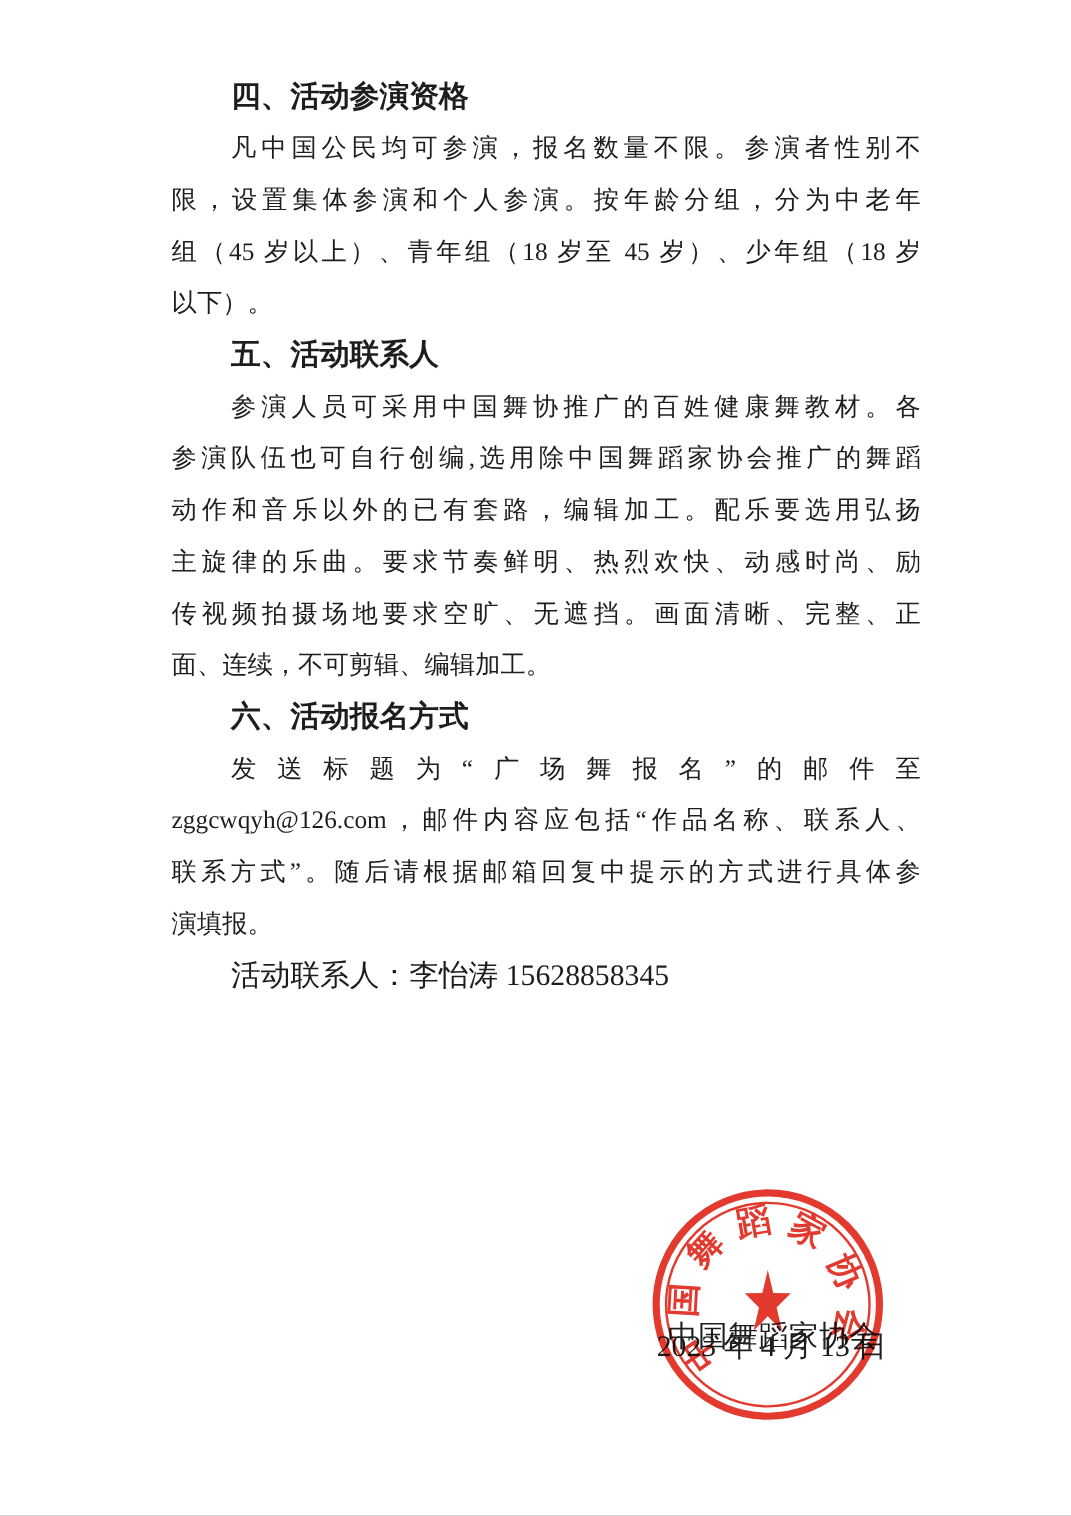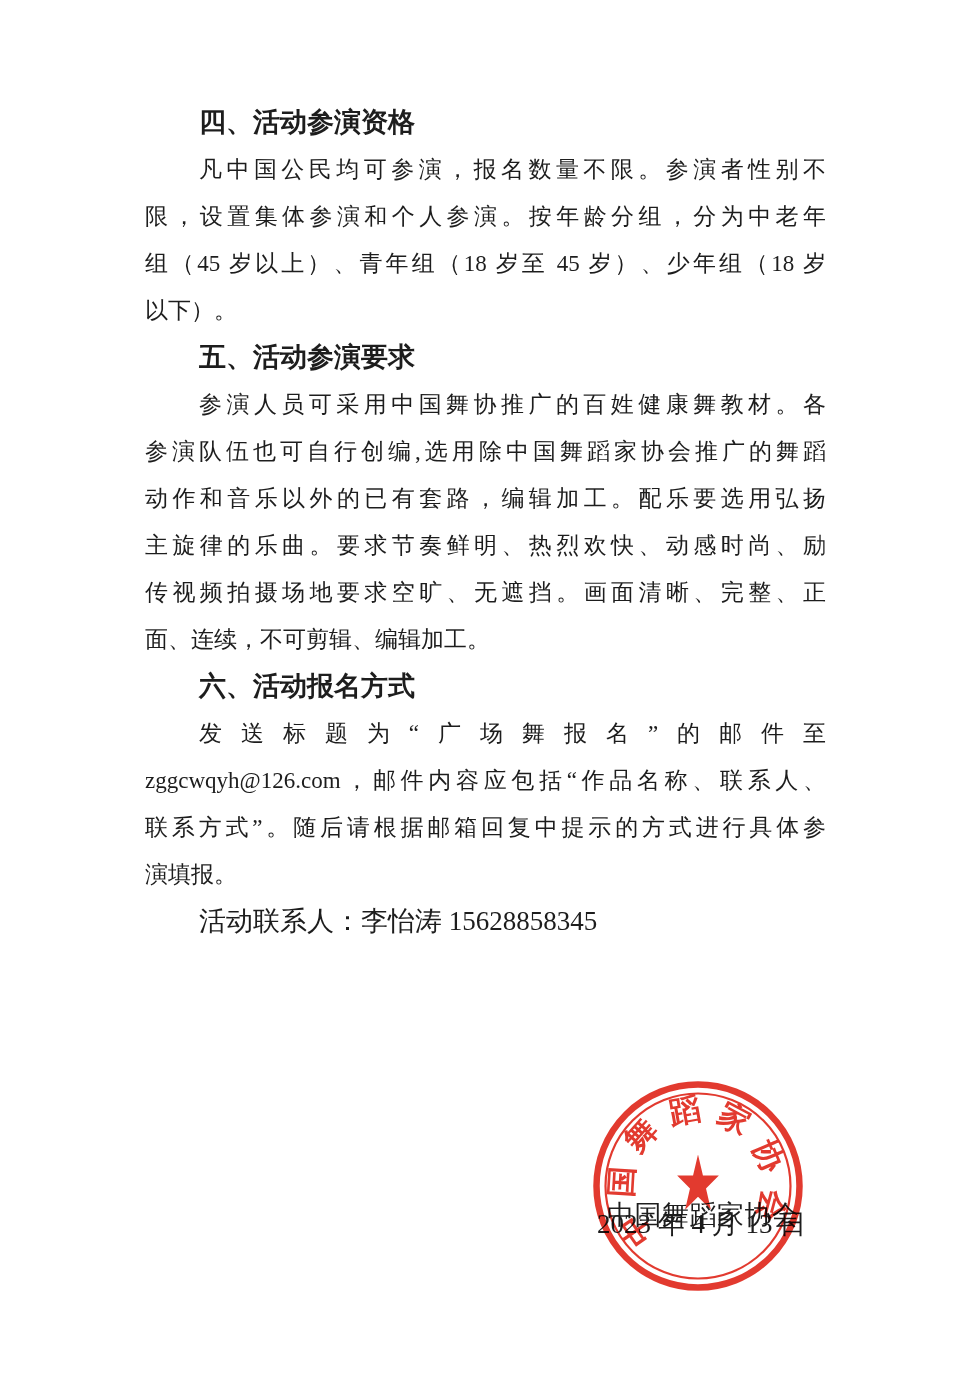--- a/index.html
+++ b/index.html
@@ -6,22 +6,22 @@
   .page{
     position:relative;
     width:974px;height:1378px;
     background:#ffffff;
     overflow:hidden;
     font-family:"Liberation Serif","DejaVu Serif",serif;
     color:#1d1d1d;
   }
   .content{
     position:absolute;
-    left:145px;top:0;width:681px;
-    padding-top:99px;
+    left:156px;top:0;width:681px;
+    padding-top:64px;
   }
   .h-line{
     height:47px;line-height:47px;
     font-family:"Liberation Sans","DejaVu Sans",sans-serif;
     font-weight:bold;
     font-size:27px;
     padding-left:54px;
     white-space:nowrap;
   }
   .b-line{
@@ -69,21 +69,21 @@
 <div class="page">
 
   <div class="content">
 
     <div class="h-line">四、活动参演资格</div>
     <div class="b-line first">凡中国公民均可参演，报名数量不限。参演者性别不</div>
     <div class="b-line">限，设置集体参演和个人参演。按年龄分组，分为中老年</div>
     <div class="b-line">组（45 岁以上）、青年组（18 岁至 45 岁）、少年组（18 岁</div>
     <div class="b-line last">以下）。</div>
 
-    <div class="h-line">五、活动参演要求</div>
+    <div class="h-line">五、活动联系人</div>
     <div class="b-line first">参演人员可采用中国舞协推广的百姓健康舞教材。各</div>
     <div class="b-line">参演队伍也可自行创编,选用除中国舞蹈家协会推广的舞蹈</div>
     <div class="b-line">动作和音乐以外的已有套路，编辑加工。配乐要选用弘扬</div>
     <div class="b-line">主旋律的乐曲。要求节奏鲜明、热烈欢快、动感时尚、励</div>
     <div class="b-line">传视频拍摄场地要求空旷、无遮挡。画面清晰、完整、正</div>
     <div class="b-line last">面、连续，不可剪辑、编辑加工。</div>
 
     <div class="h-line">六、活动报名方式</div>
     <div class="b-line first">发送标题为“广场舞报名”的邮件至</div>
     <div class="b-line">zggcwqyh@126.com，邮件内容应包括“作品名称、联系人、</div>

